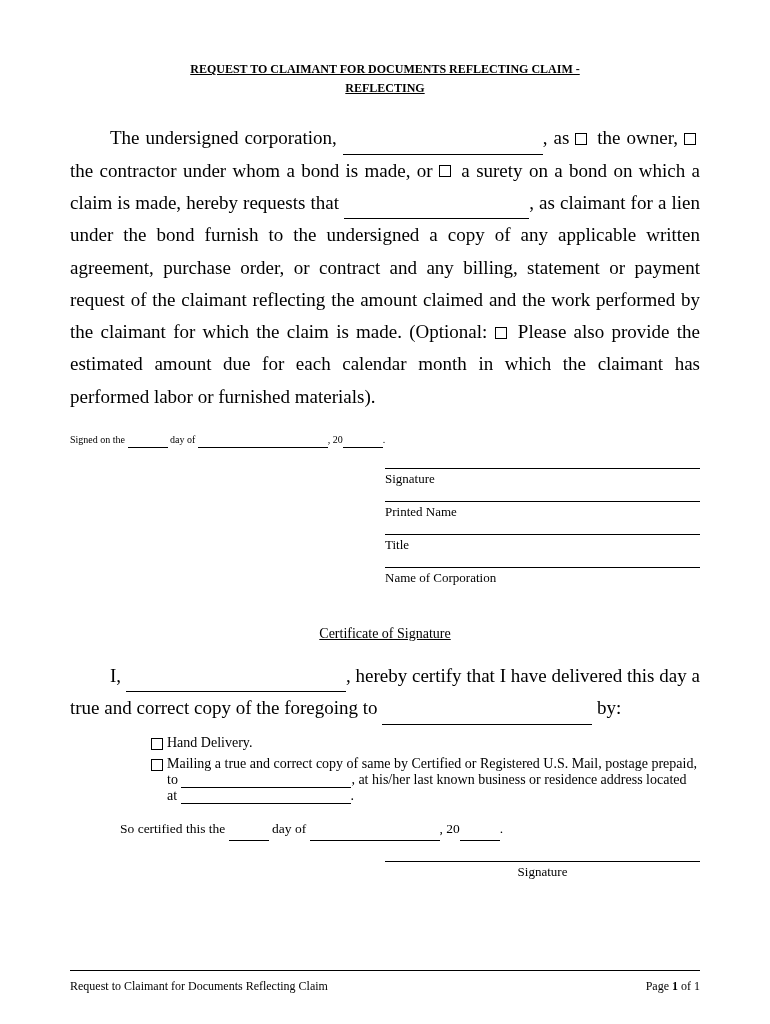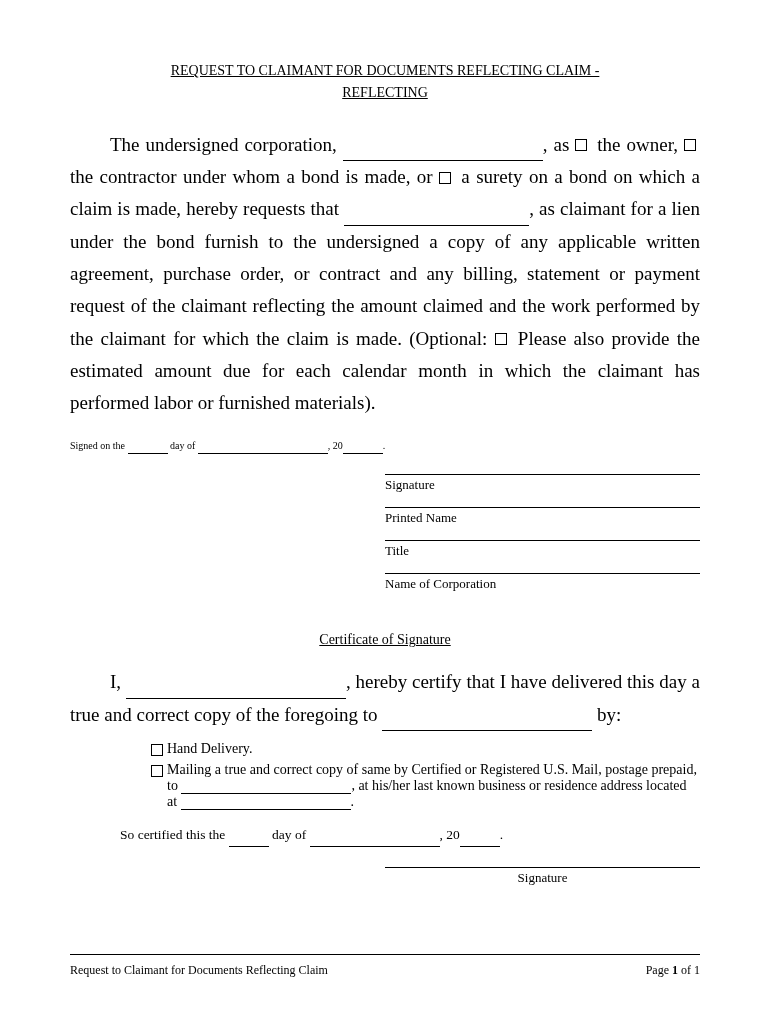--- a/index.html
+++ b/index.html
@@ -23,23 +23,23 @@
       padding: 60px 70px 40px 70px;
       position: relative;
     }
 
     .title-section {
       text-align: center;
       margin-bottom: 24px;
     }
 
     .title-line {
-      font-weight: normal;
+      font-weight: bold;
       text-decoration: underline;
-      font-size: 14px;
+      font-size: 12px;
       line-height: 1.6;
     }
 
     .body-text {
       font-size: 19px;
       line-height: 1.7;
       text-align: justify;
       margin-bottom: 10px;
     }
 
@@ -126,21 +126,21 @@
       margin-left: 50%;
     }
 
     .tx-code {
       font-size: 12px;
       margin-top: 40px;
     }
 
     .page-footer {
       position: absolute;
-      bottom: 46px;
+      bottom: 30px;
       left: 70px;
       right: 70px;
       display: flex;
       justify-content: space-between;
       font-size: 12px;
       border-top: 1px solid #000;
       padding-top: 8px;
     }
 
     .page-footer-right {

